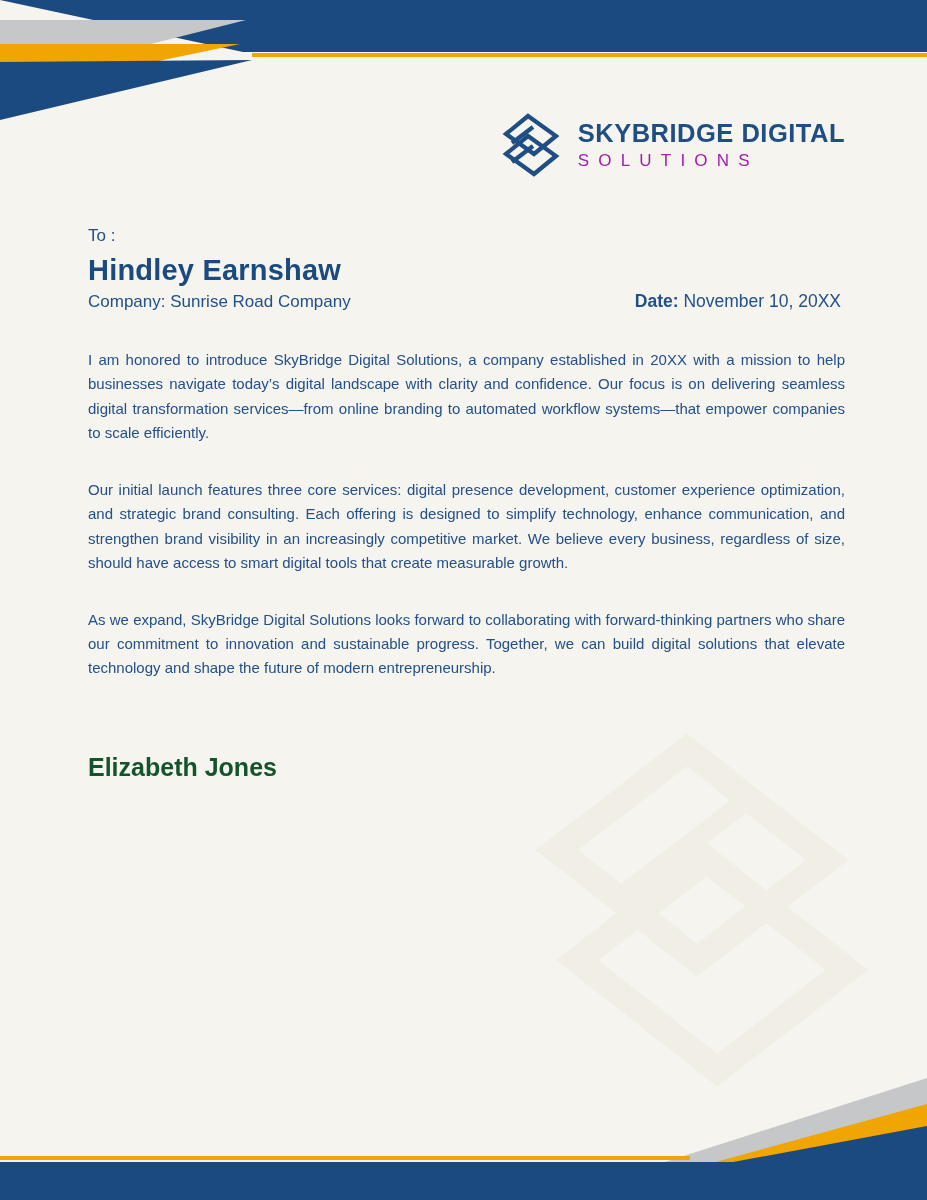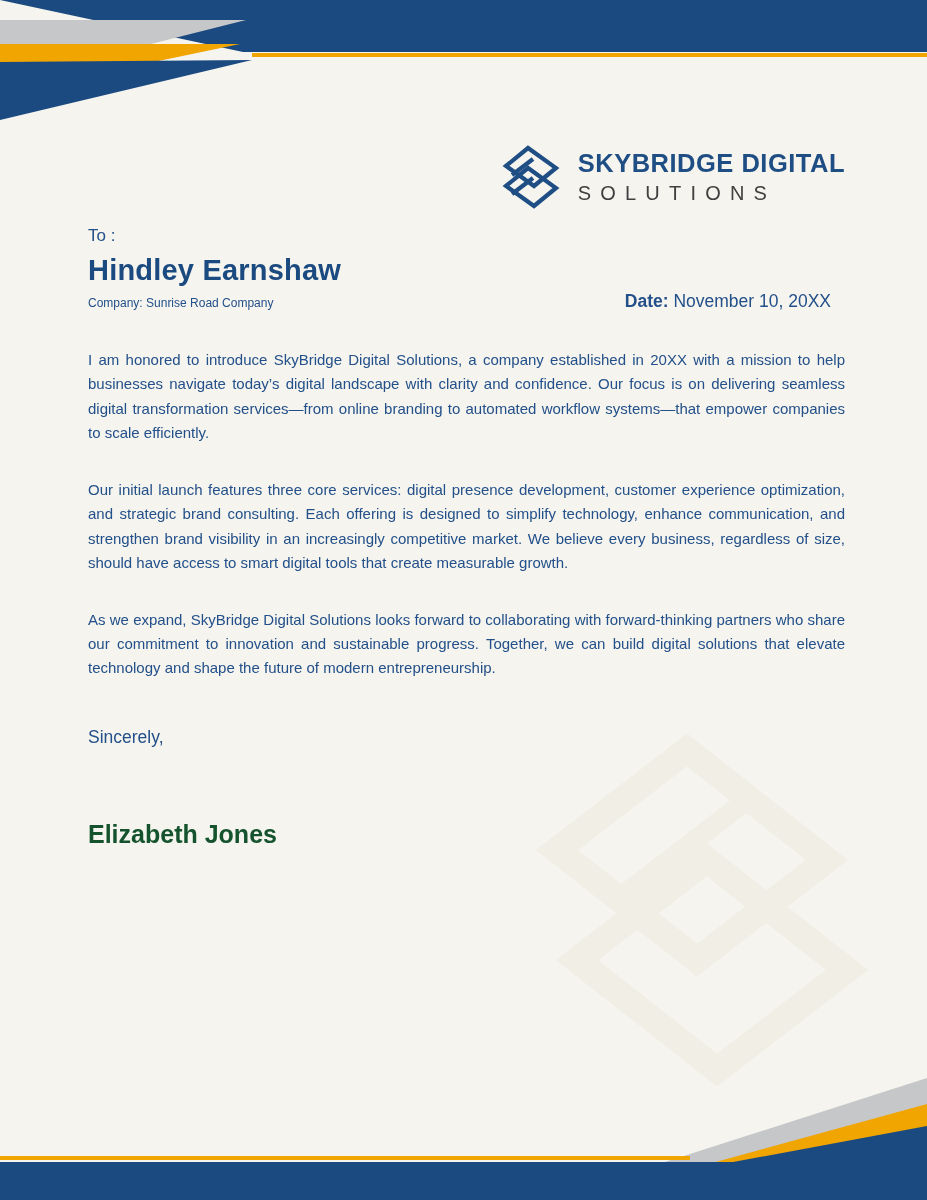--- a/index.html
+++ b/index.html
@@ -48,39 +48,38 @@
     height: 1200px;
   }
 
   .logo-row {
     position: absolute;
     right: 82px;
     top: 112px;
     display: flex;
     align-items: center;
     gap: 16px;
-    margin-top: 32px;
   }
   .logo-mark { width: 62px; height: 66px; flex: none; }
   .logo-text {
     display: flex;
     flex-direction: column;
     line-height: 1;
   }
   .logo-title {
     font-size: 25.5px;
     font-weight: bold;
     letter-spacing: 0.5px;
     color: #1f4e84;
   }
   .logo-sub {
     margin-top: 6px;
-    font-size: 20px;
+    font-size: 17px;
     letter-spacing: 9.2px;
-    color: #404040;
+    color: #a21caf;
     font-weight: 500;
   }
 
   .body-area {
     position: absolute;
     left: 88px;
     top: 226px;
     width: 757px;
     color: #1f4e84;
   }
@@ -97,27 +96,27 @@
     letter-spacing: 0.2px;
     margin: 0 0 4px 0;
   }
   .meta-row {
     display: flex;
     align-items: baseline;
     justify-content: space-between;
     margin-top: 2px;
   }
   .company-line {
-    font-size: 12px;
+    font-size: 17px;
     color: #23508a;
   }
   .date-line {
     font-size: 17.5px;
     color: #23508a;
-    margin-right: 14px;
+    margin-right: 4px;
   }
   .date-line b { font-weight: bold; }
 
   .salutation {
     margin-top: 46px;
     font-size: 17.5px;
     color: #1b4a80;
   }
   .salutation b { font-weight: bold; font-size: 18px; }
 
@@ -233,21 +232,20 @@
           <b>Date:</b>
           <span>November 10, 20XX</span>
         </div>
       </div>
 
 
       <p class="para">I am honored to introduce SkyBridge Digital Solutions, a company established in 20XX with a mission to help businesses navigate today’s digital landscape with clarity and confidence. Our focus is on delivering seamless digital transformation services—from online branding to automated workflow systems—that empower companies to scale efficiently.</p>
       <p class="para">Our initial launch features three core services: digital presence development, customer experience optimization, and strategic brand consulting. Each offering is designed to simplify technology, enhance communication, and strengthen brand visibility in an increasingly competitive market. We believe every business, regardless of size, should have access to smart digital tools that create measurable growth.</p>
       <p class="para">As we expand, SkyBridge Digital Solutions looks forward to collaborating with forward-thinking partners who share our commitment to innovation and sustainable progress. Together, we can build digital solutions that elevate technology and shape the future of modern entrepreneurship.</p>
 
-      <div class="closing">Sincerely,</div>
 
       <div class="signature-block">
         <div class="signer-name">Elizabeth Jones</div>
       </div>
 
     </div>
   </div>
 </div>
 
 </body></html>

